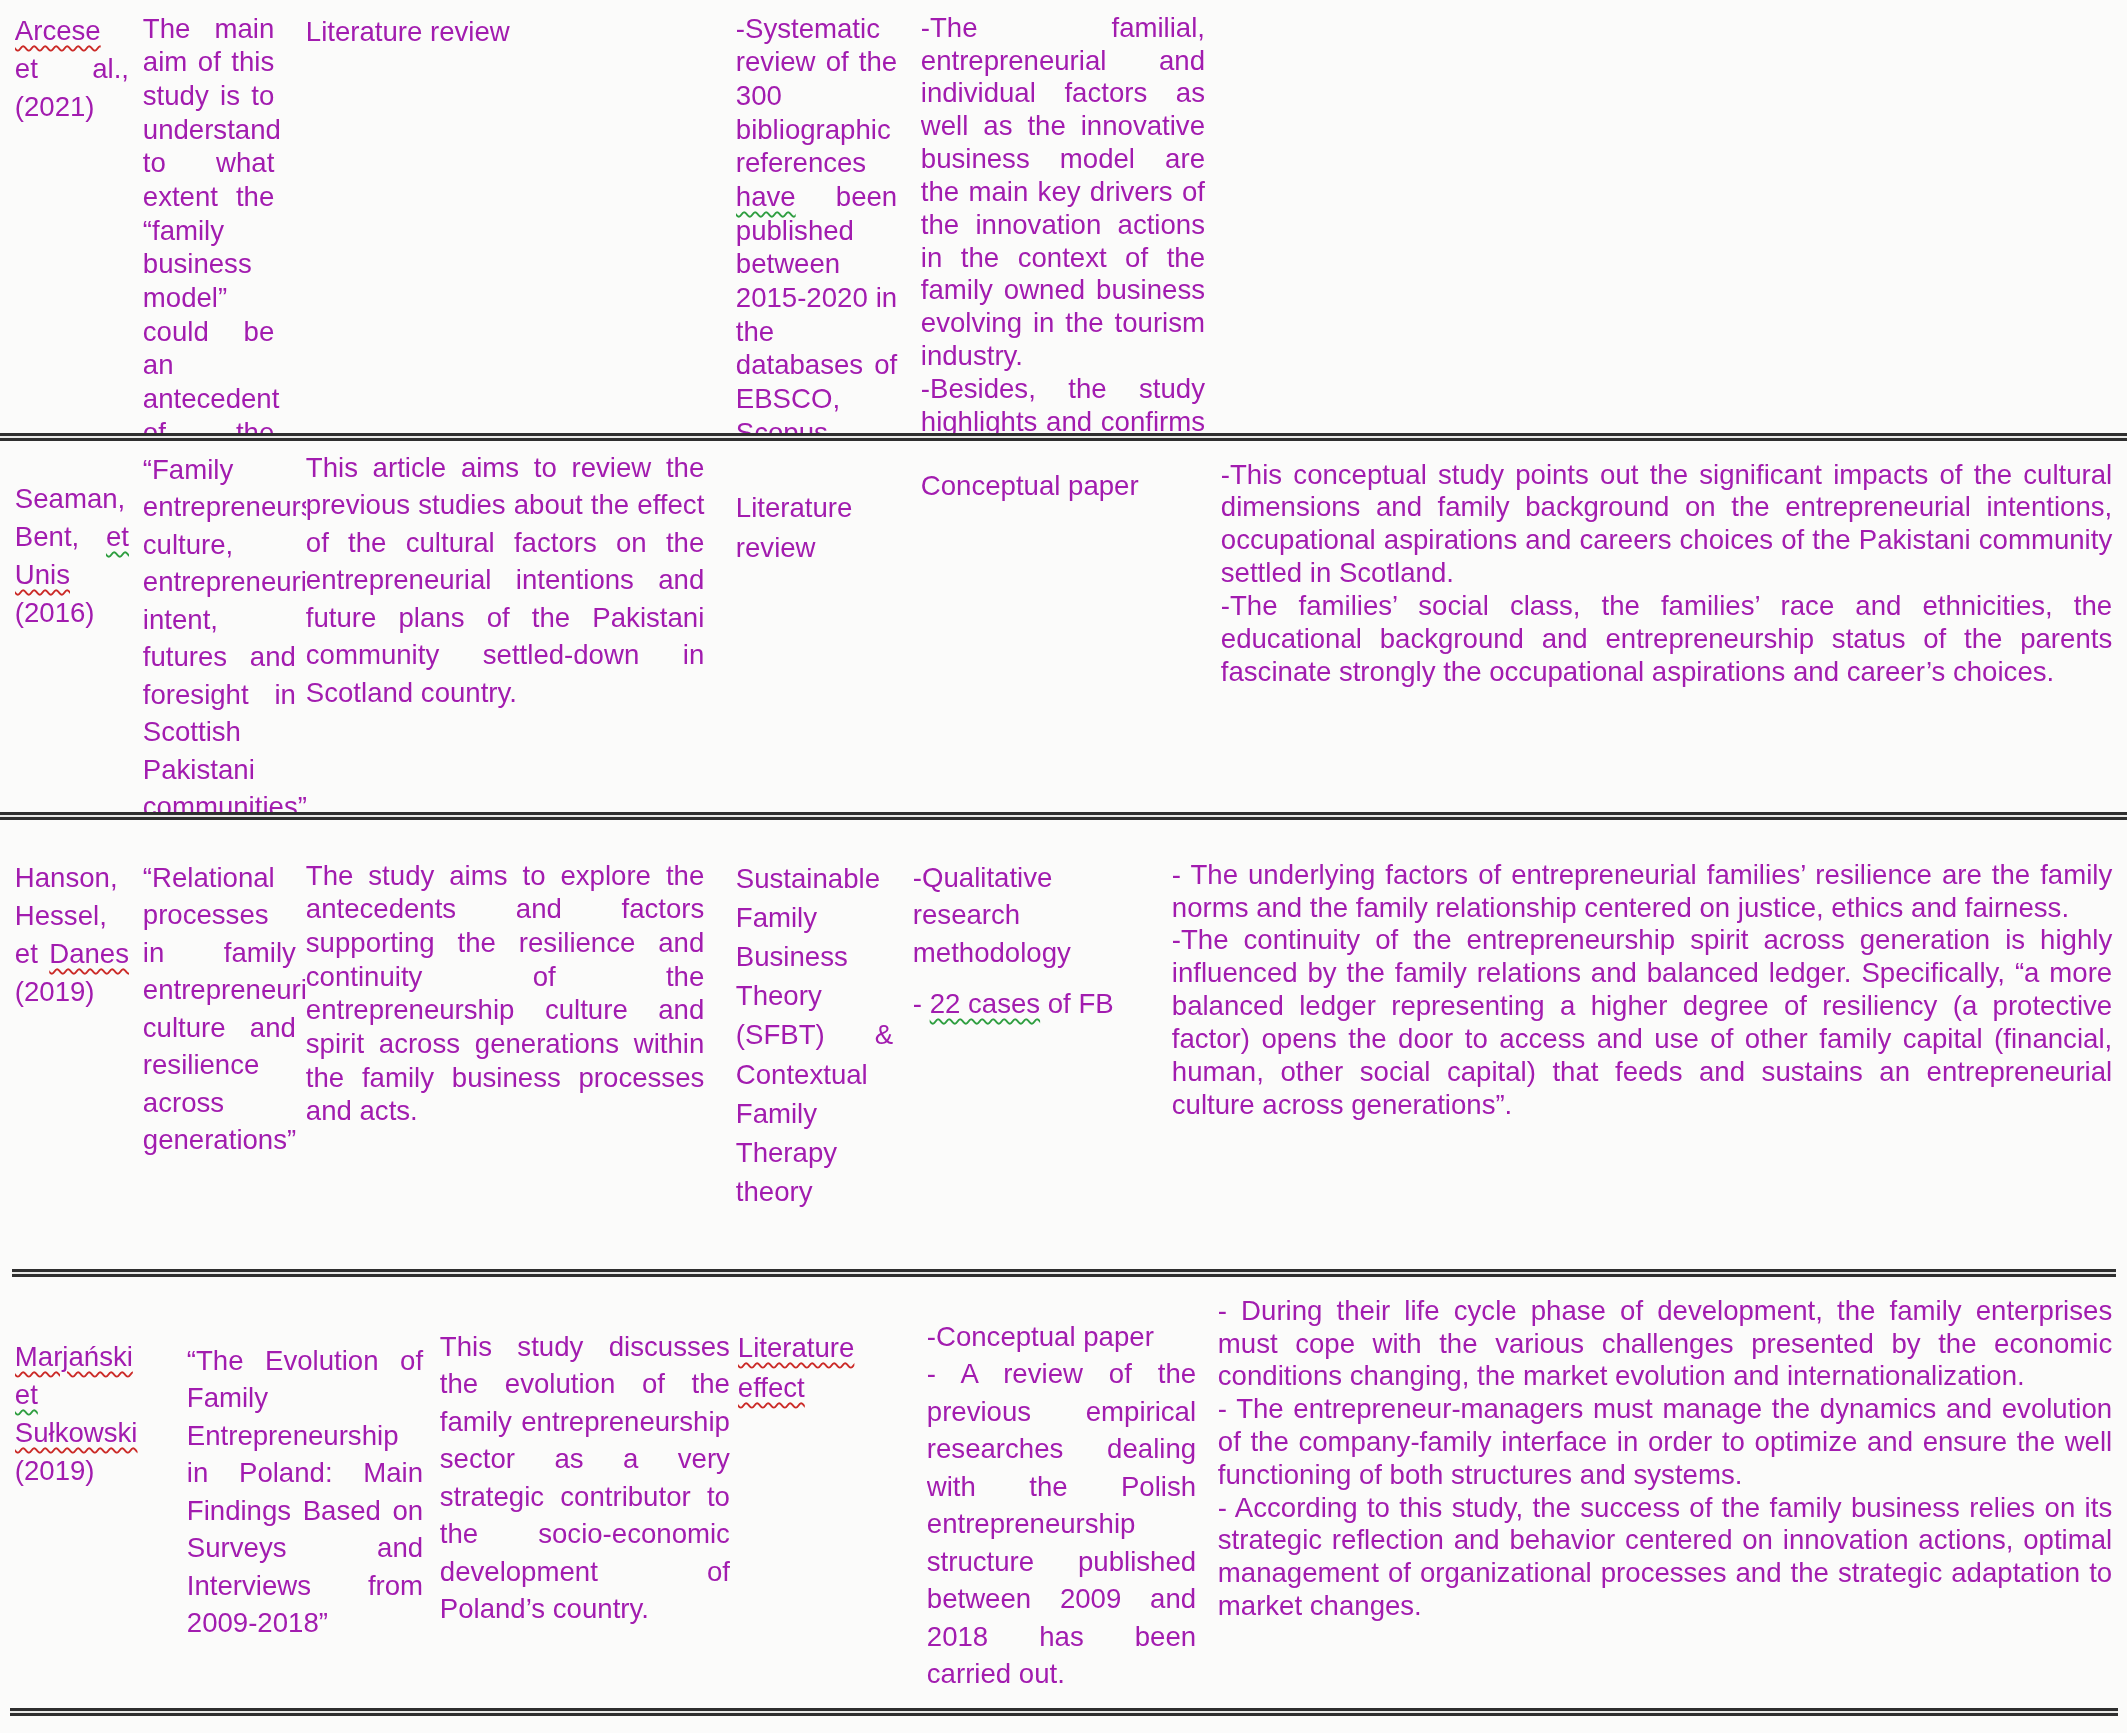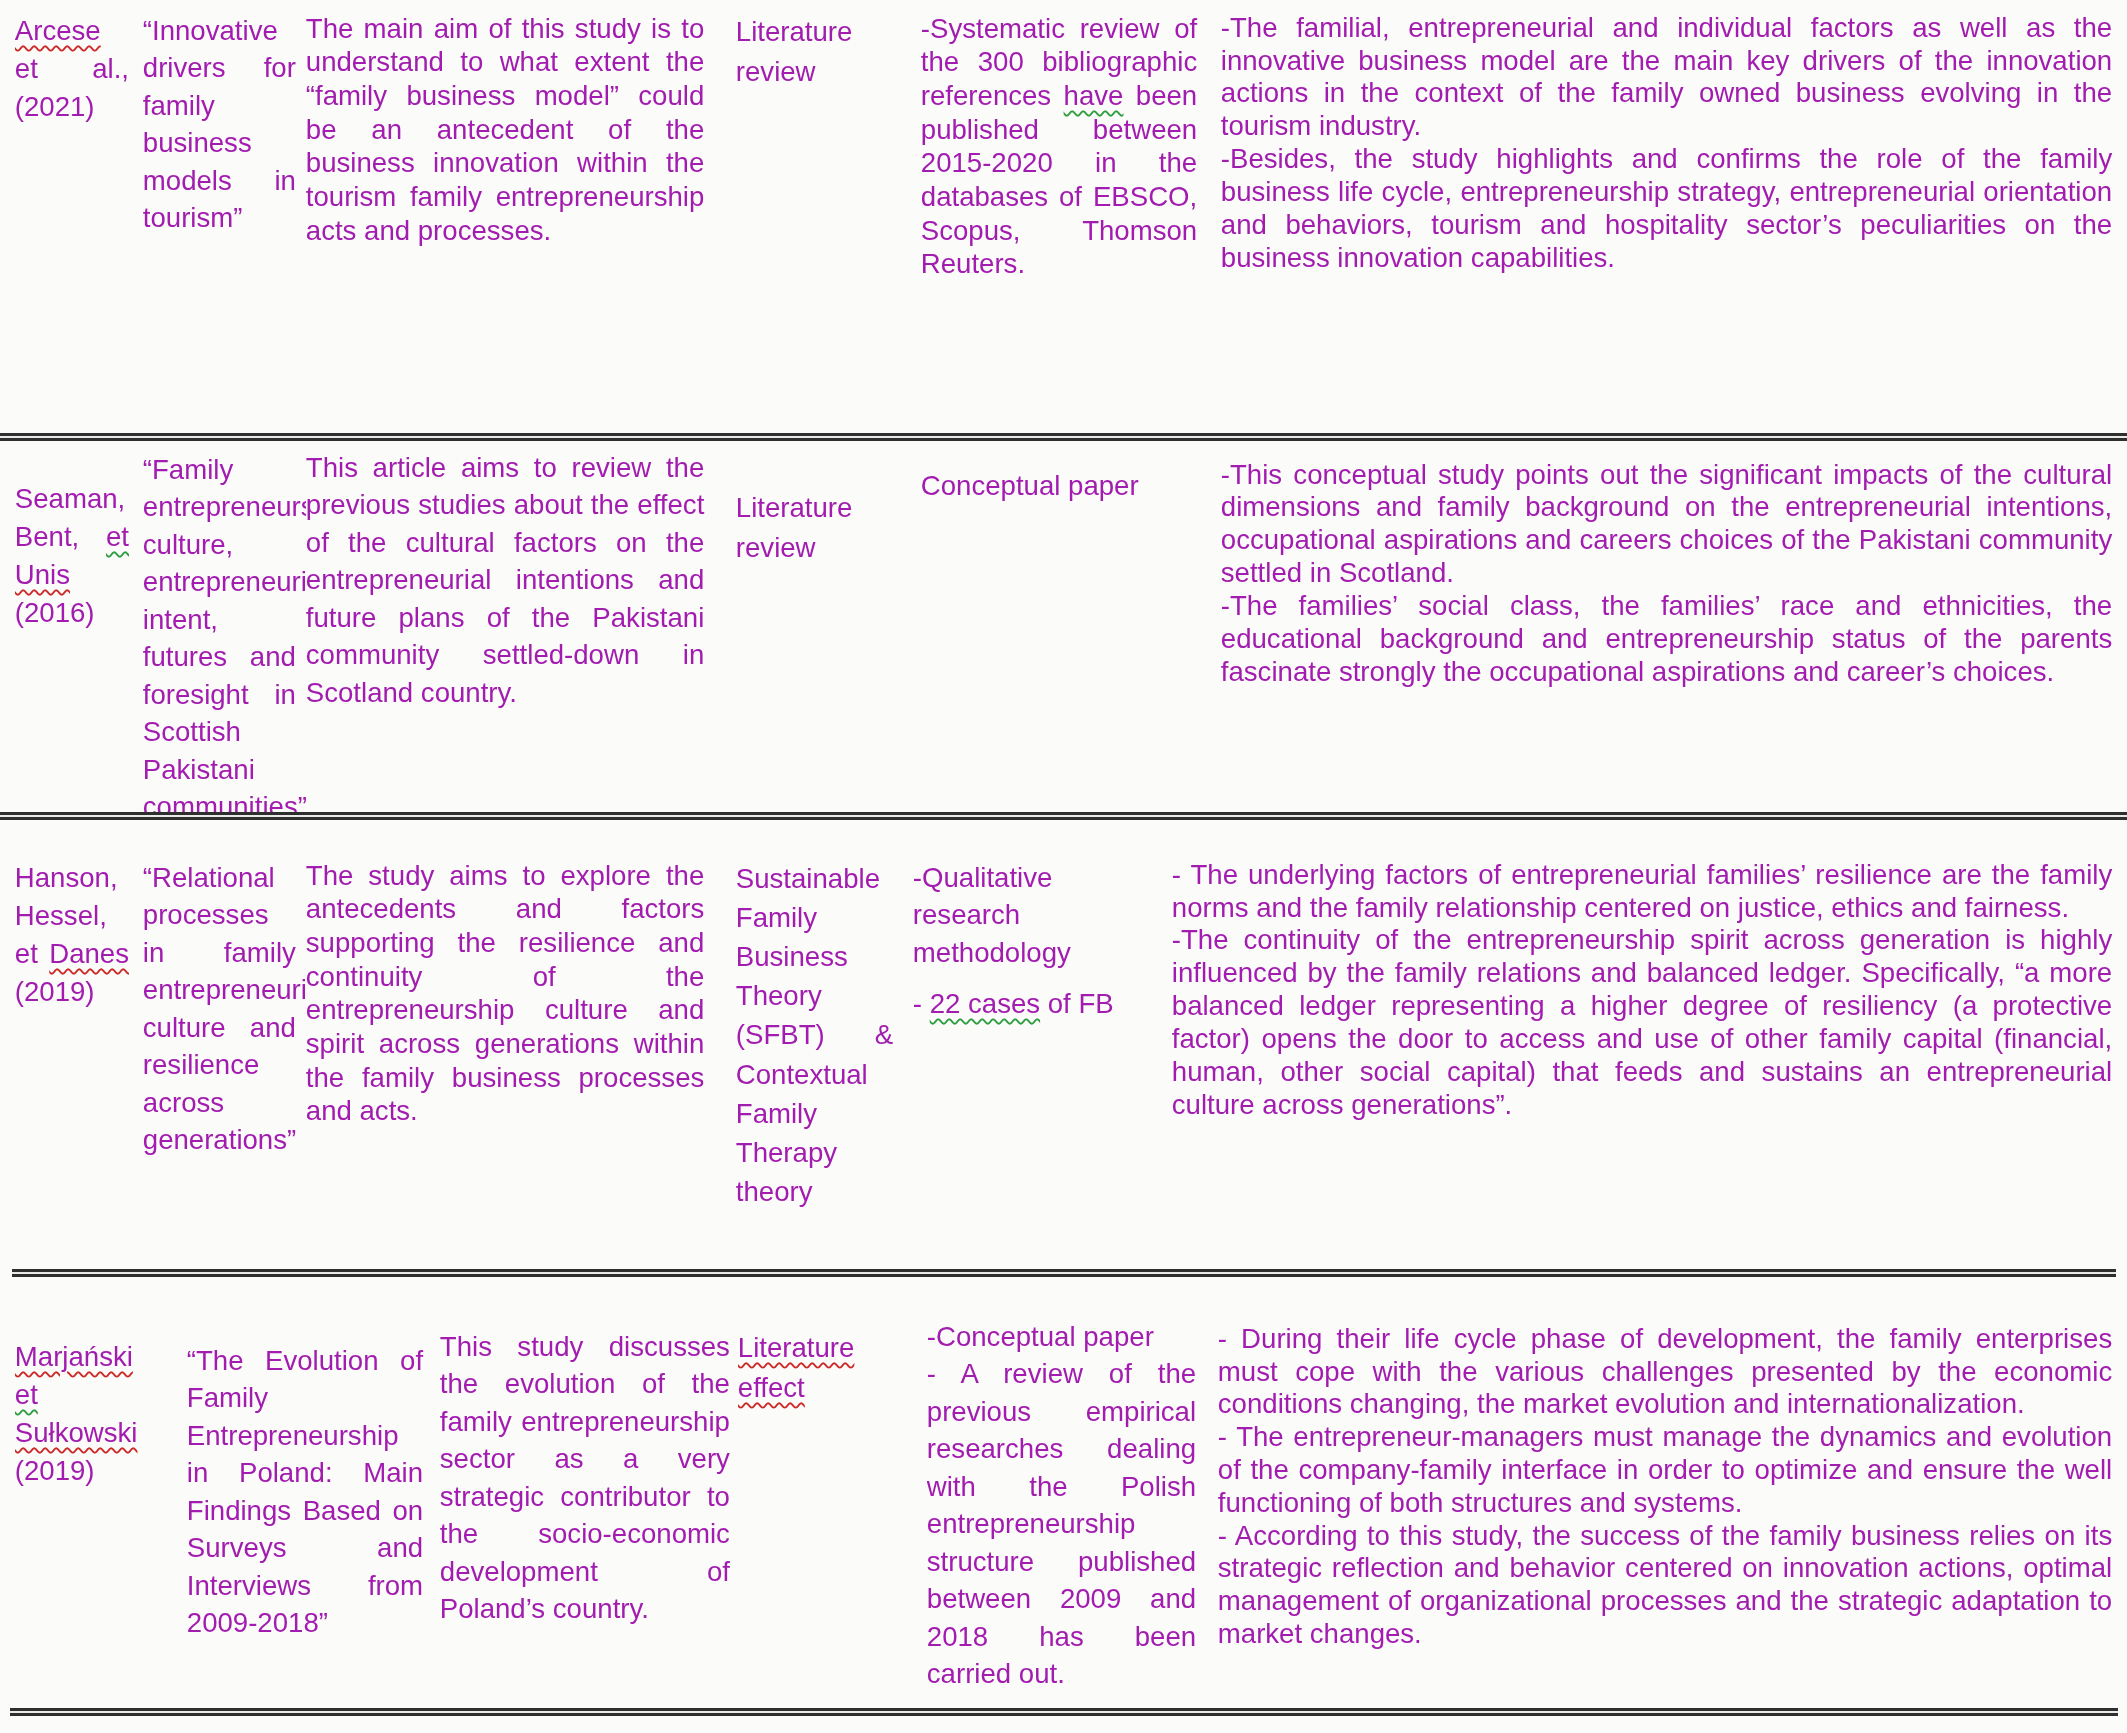--- a/index.html
+++ b/index.html
@@ -51,21 +51,21 @@
   .row2 .c-sample{padding-top:26px;}
   .row2 .c-findings{padding-top:17.7px;}
 
   .row3 .cell{padding-top:39px;}
 
   .row4 .c-author{padding-top:61px;padding-right:44px;}
   .row4 .c-title{padding-top:65px;padding-right:16.7px;}
   .row4 .c-aim{padding-top:51px;padding-right:7.9px;}
   .row4 .c-method{padding-top:51px;}
   .row4 .c-sample{padding-top:41px;padding-right:21.7px;}
-  .row4 .c-findings{padding-top:18px;margin-top:28px;}
+  .row4 .c-findings{padding-top:18px;}
 
   .fp{margin:0;}
   .gap-top{margin-top:13.8px;}
 
   .sq{
     text-decoration-line:underline;
     text-decoration-style:wavy;
     text-decoration-thickness:2px;
     text-underline-offset:4.9px;
   }
@@ -79,21 +79,20 @@
   .rule3{margin-left:11.8px;width:2104px;}
   .rule4{margin-left:9.9px;width:2108px;}
 </style>
 </head>
 <body>
 
 <div class="page">
 
   <section class="row row1">
     <div class="cell c-author"><span class="sq red">Arcese</span><span> et al., (2021)</span></div>
-    <div class="cell c-title">“Innovative drivers for family business models in tourism”</div>
     <div class="cell c-aim">The main aim of this study is to understand to what extent the “family business model” could be an antecedent of the business innovation within the tourism family entrepreneurship acts and processes.</div>
     <div class="cell c-method">Literature review</div>
     <div class="cell c-sample"><span>-Systematic review of the 300 bibliographic references </span><span class="sq green">have</span><span> been published between 2015-2020 in the databases of EBSCO, Scopus, Thomson Reuters.</span></div>
     <div class="cell c-findings">
       <p class="fp">-The familial, entrepreneurial and individual factors as well as the innovative business model are the main key drivers of the innovation actions in the context of the family owned business evolving in the tourism industry.</p>
       <p class="fp">-Besides, the study highlights and confirms the role of the family business life cycle, entrepreneurship strategy, entrepreneurial orientation and behaviors, tourism and hospitality sector’s peculiarities on the business innovation capabilities.</p>
     </div>
   </section>
   <div class="rule"></div>
 

